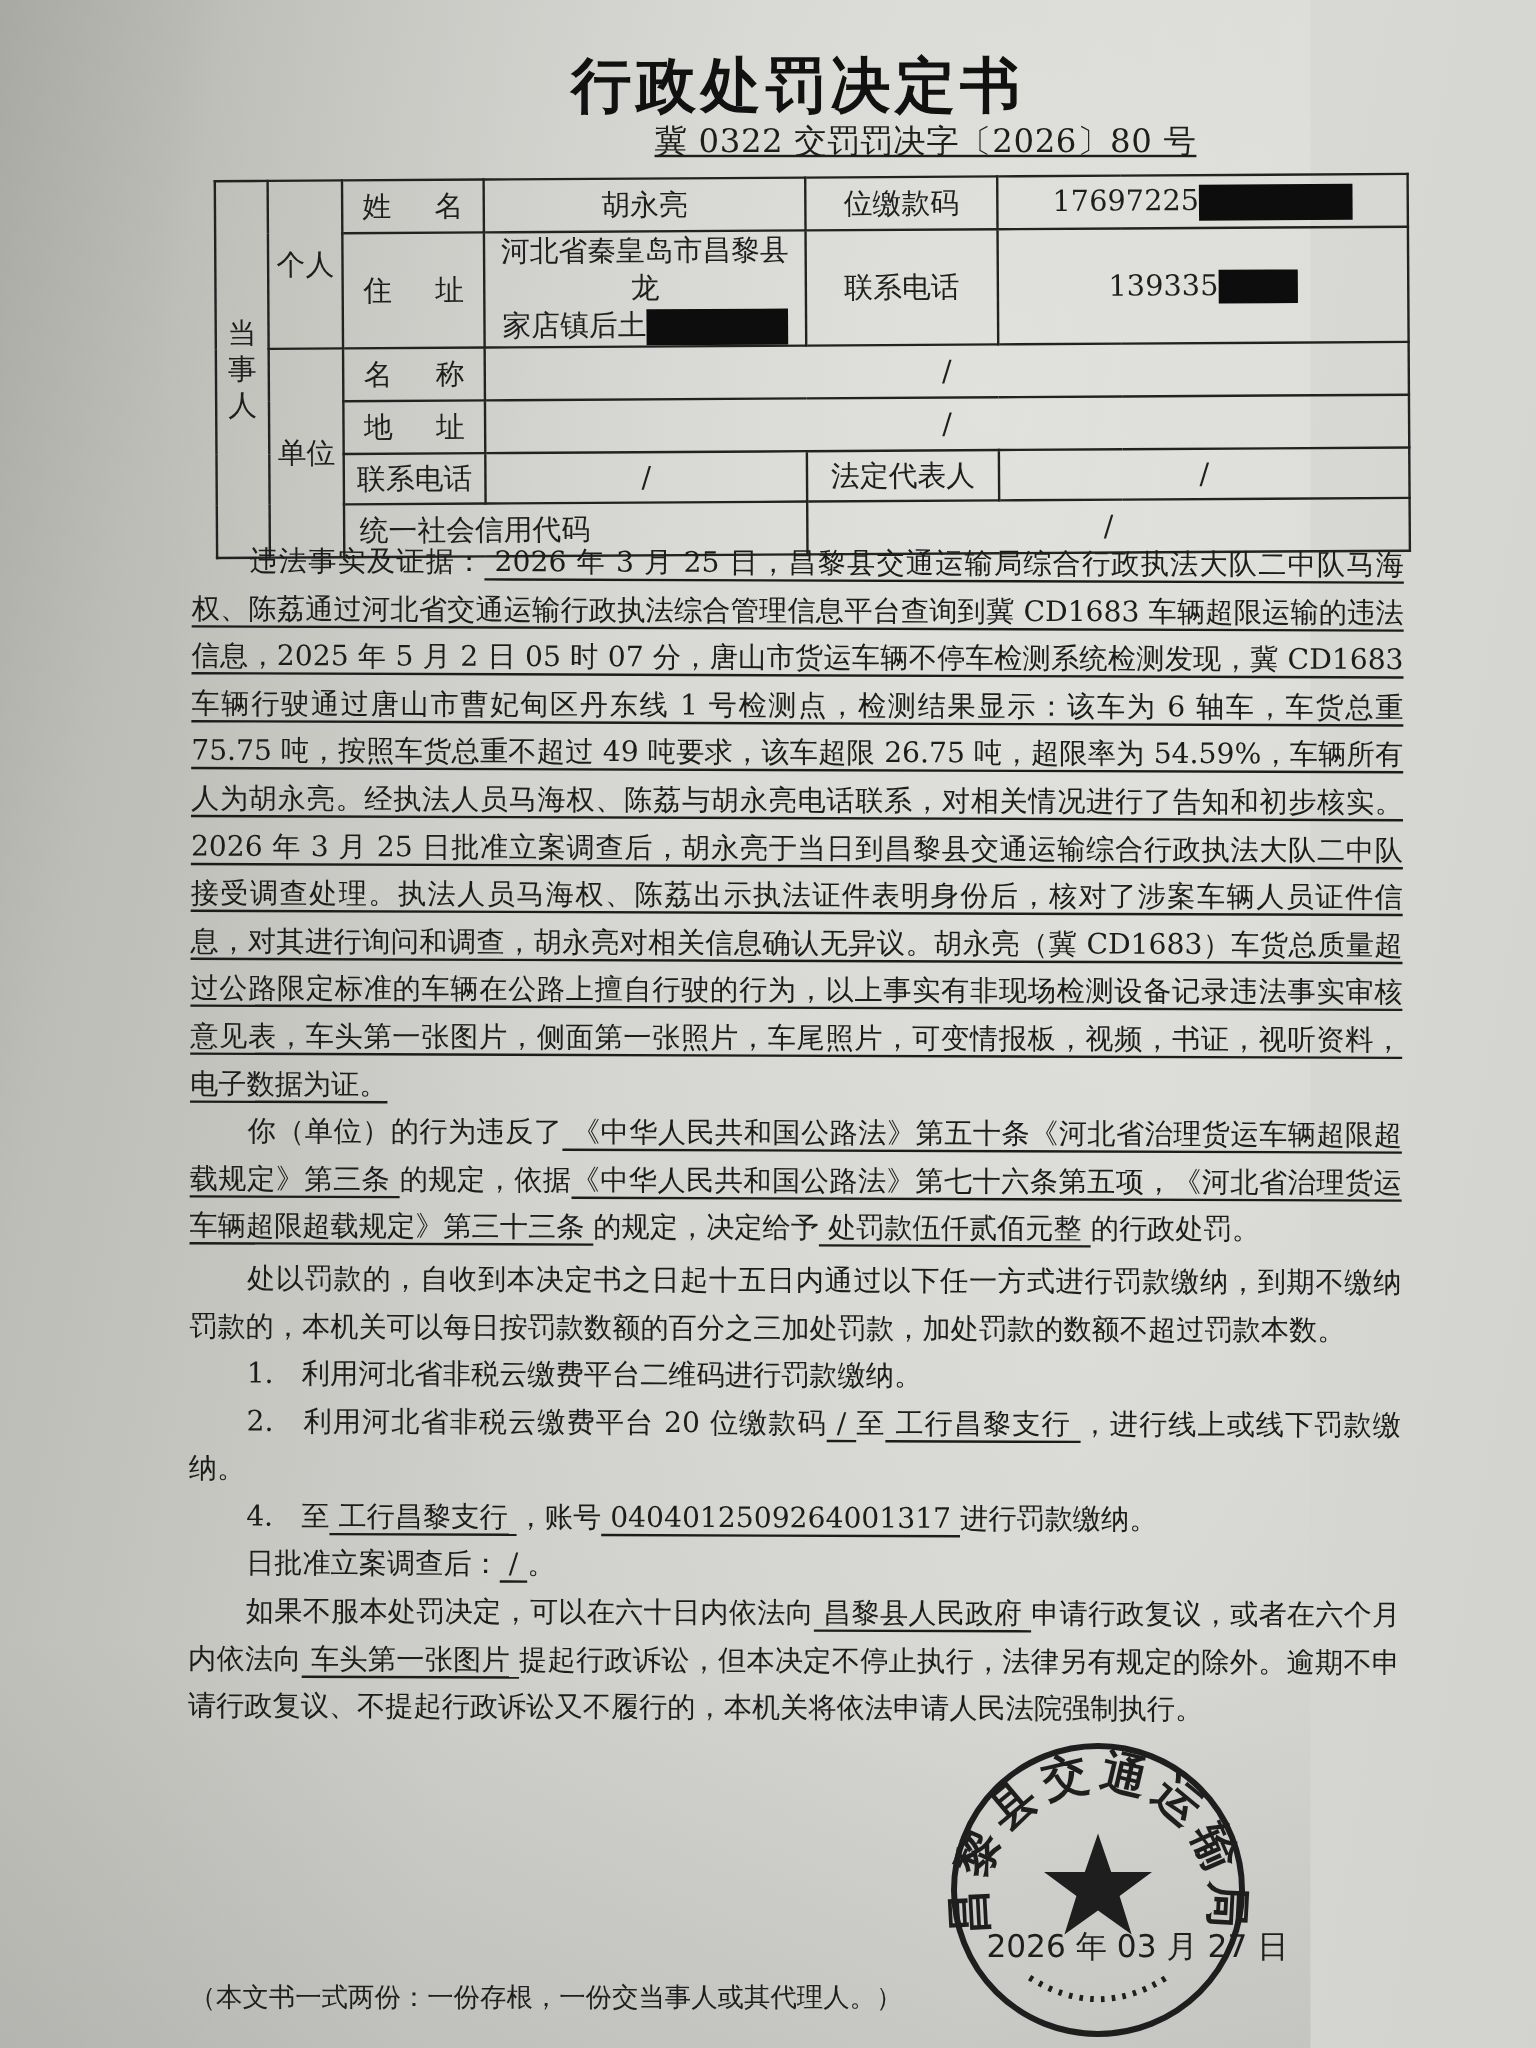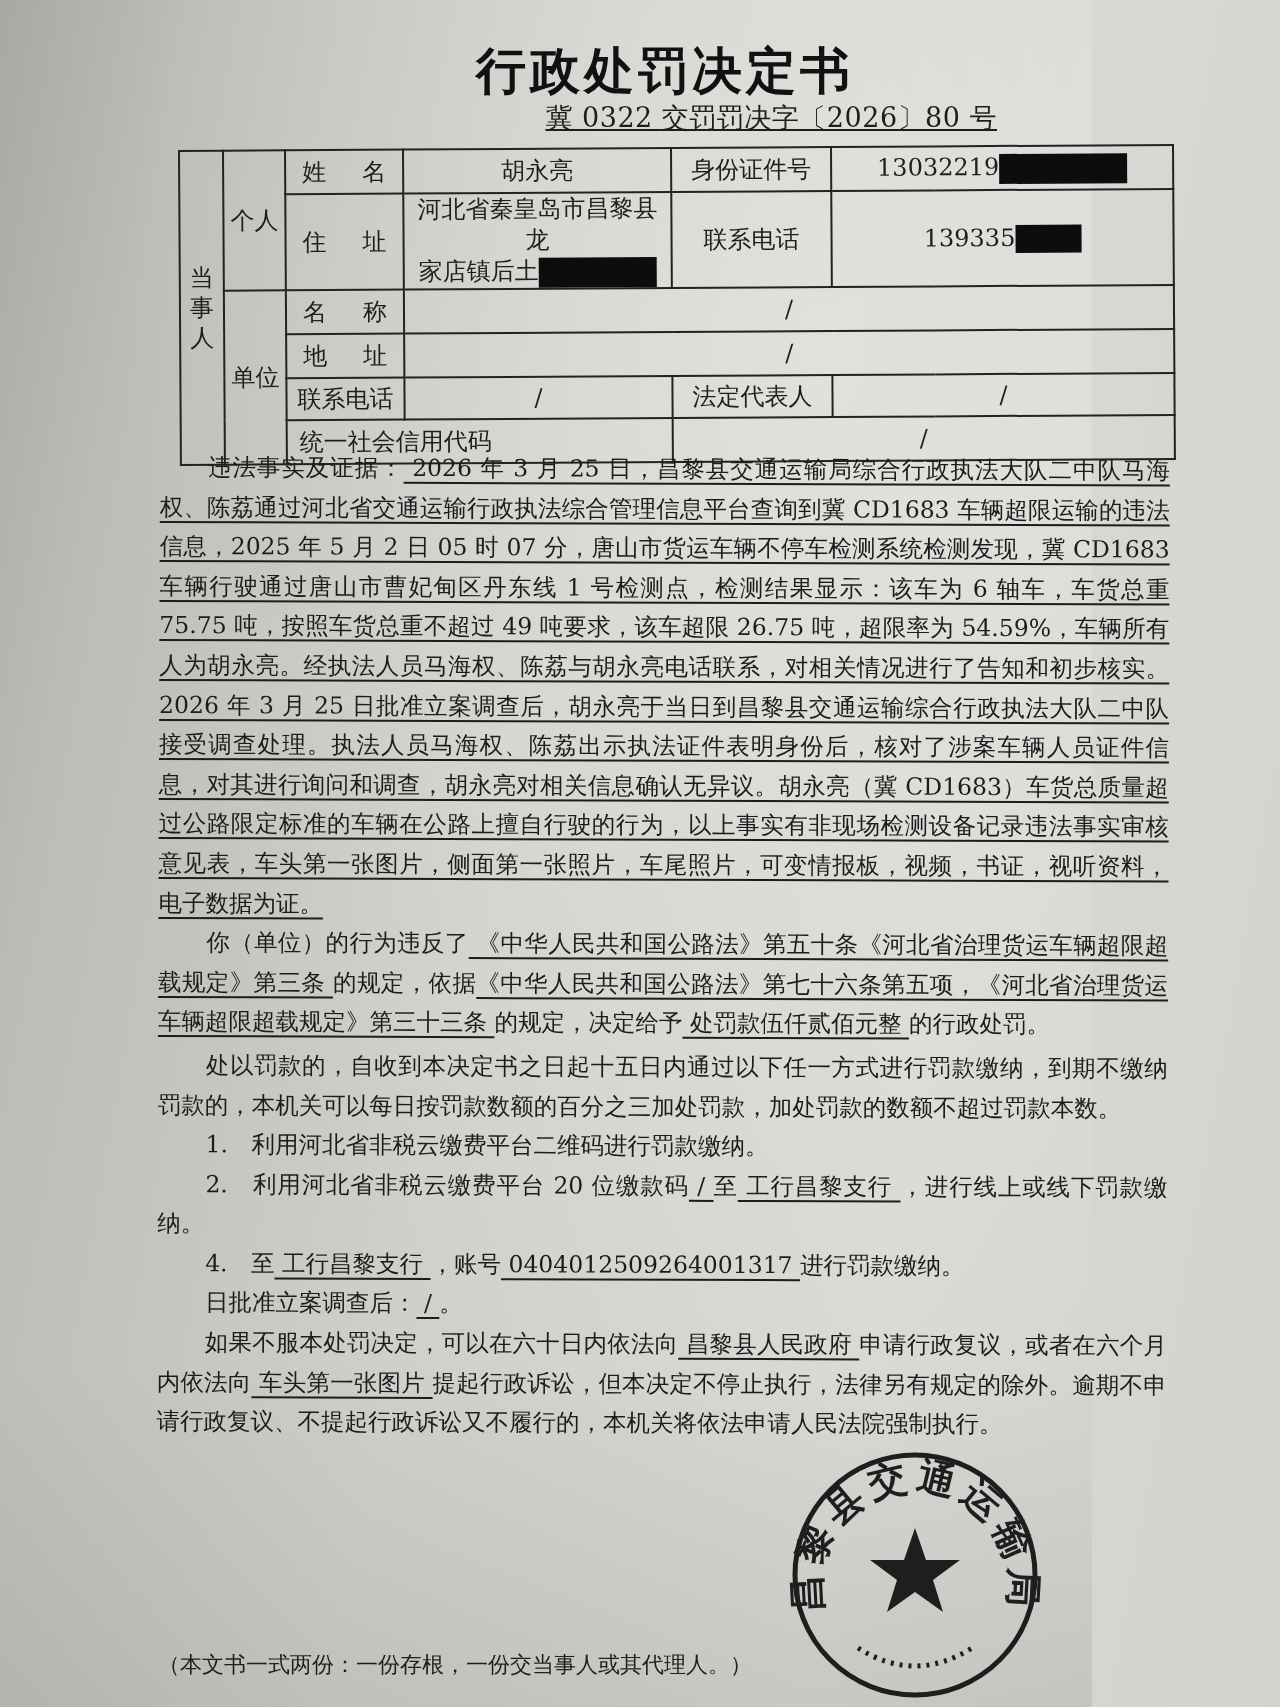--- a/index.html
+++ b/index.html
@@ -78,23 +78,23 @@
         <span>当事人</span>
       </td>
       <td rowspan="2">个人</td>
       <td>
         <div class="lbl-spread">
               <span>姓</span>
               <span>名</span>
             </div>
       </td>
       <td>胡永亮</td>
-      <td>身份证件号</td>
+      <td>位缴款码</td>
       <td colspan="2">
-        <span>13032219</span><span class="redact" style="width:128px;height:30px"></span>
+        <span>17697225</span><span class="redact" style="width:128px;height:30px"></span>
       </td>
     </tr>
     <tr style="height:68px">
       <td>
         <div class="lbl-spread">
               <span>住</span>
               <span>址</span>
             </div>
       </td>
       <td style="line-height:31px">
@@ -165,15 +165,16 @@
     <defs>
       <path id="sealArc" d="M 40 175 A 95 95 0 1 1 214 175"></path>
     </defs>
     <circle cx="127" cy="127" r="120" fill="none" stroke="#1e1e1e" stroke-width="5"></circle>
     <text font-family="DejaVu Sans, Liberation Sans, sans-serif" font-size="38" font-weight="bold" fill="#1e1e1e" letter-spacing="6">
       <textPath href="#sealArc" startOffset="50%" text-anchor="middle">昌黎县交通运输局</textPath>
     </text>
     <polygon points="127,80 138,112 172,112 145,132 155,164 127,144 99,164 109,132 82,112 116,112" fill="#1e1e1e"></polygon>
     <path d="M 70 200 Q 127 236 184 200" fill="none" stroke="#1e1e1e" stroke-width="5" stroke-dasharray="3 6"></path>
   </svg>
+  <div class="seal-date">2026 年 03 月 27 日</div>
 
   <div class="footer-note">（本文书一式两份：一份存根，一份交当事人或其代理人。）</div>
 </div>
 
 </body></html>

